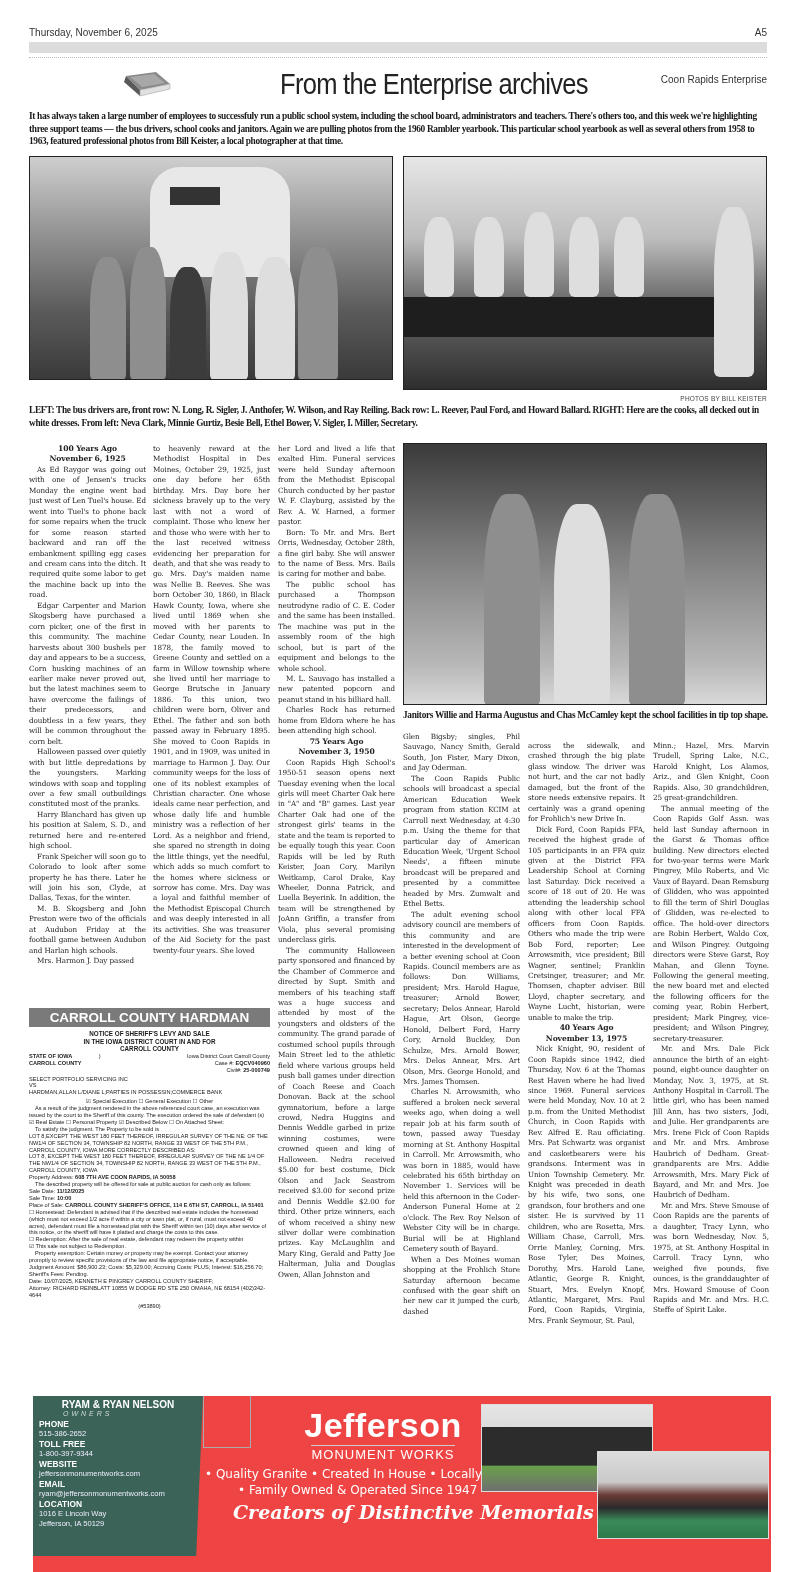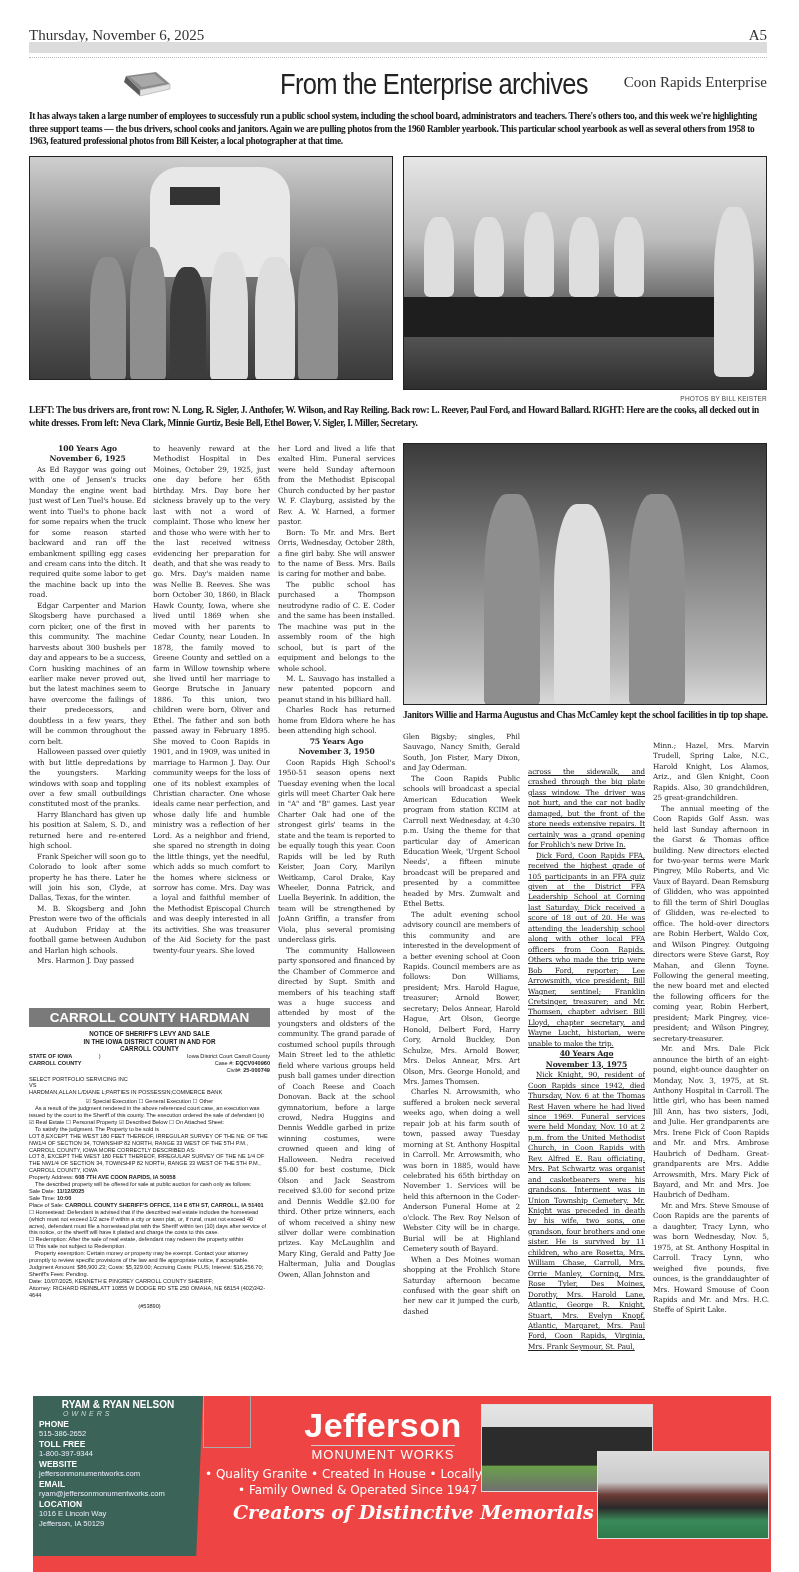--- a/index.html
+++ b/index.html
@@ -1,20 +1,20 @@
 <!DOCTYPE html>
 <html><head>
 <meta charset="utf-8">
 <style>
   * { box-sizing: border-box; margin: 0; padding: 0; }
   html, body { width: 799px; height: 1572px; background: #fff; overflow: hidden; }
   body { font-family: "DejaVu Serif", serif; color: #1a1a1a; position: relative; }
 
   .runhead { position: absolute; top: 27px; left: 29px; width: 738px; height: 14px;
-    font-family: Liberation Serif, serif; font-size: 15px; color: #333; }
+    font-family: Liberation Sans, sans-serif; font-size: 10px; color: #333; }
   .runhead .date { position: absolute; left: 0; top: 0; }
   .runhead .pub { position: absolute; left: 0; right: 0; top: 0; text-align: right; margin-top: 47px; }
   .runhead .page { position: absolute; right: 0; top: 0; }
   .grayband { position: absolute; top: 42px; left: 29px; width: 738px; height: 11px; background: #dcdcdc; }
   .dotline { position: absolute; top: 57px; left: 29px; width: 738px; border-top: 1px dotted #bbb; }
 
   .banner { position: absolute; top: 68px; left: 120px; width: 560px; height: 38px; }
   .book-icon { position: absolute; left: 0; top: 2px; width: 52px; height: 28px; }
   .banner h1 { position: absolute; left: 160px; top: 0; font-family: "Liberation Sans", sans-serif;
     font-weight: normal; font-size: 29px; letter-spacing: -0.8px; color: #222; transform: scaleX(0.88); transform-origin: left; white-space: nowrap; }
@@ -42,21 +42,21 @@
     font-weight: bold; font-size: 9.3px; line-height: 12.5px; letter-spacing: -0.3px; }
 
   .col { position: absolute; font-family: "DejaVu Serif", serif; font-size: 7.2px; line-height: 10.45px;
     text-align: justify; color: #222; letter-spacing: -0.1px; }
   .col p { text-indent: 8px; }
   .col .hd { text-align: center; font-weight: bold; text-indent: 0; font-size: 7.6px; }
   .c1 { top: 444px; left: 29px; width: 117px; height: 560px; overflow: hidden; }
   .c2 { top: 444px; left: 153px; width: 117px; height: 560px; overflow: hidden; }
   .c3 { top: 444px; left: 278px; width: 117px; height: 945px; overflow: hidden; }
   .c4 { top: 732px; left: 403px; width: 117px; height: 648px; overflow: hidden; }
-  .c5 { top: 767px; left: 528px; width: 117px; height: 648px; overflow: hidden; text-decoration: underline; }
+  .c5 { top: 741px; left: 528px; width: 117px; height: 648px; overflow: hidden; }
   .c6 { top: 741px; left: 653px; width: 116px; height: 648px; overflow: hidden; }
 
   .sheriff { position: absolute; top: 1008px; left: 29px; width: 241px; height: 380px; }
   .sheriff .bar { background: #7a7a7a; color: #fff; font-family: "Liberation Sans", sans-serif; font-weight: bold;
     font-size: 13.5px; text-align: center; height: 19px; line-height: 19px; }
   .sheriff .notice { font-family: "Liberation Sans", sans-serif; font-weight: bold; font-size: 6.3px;
     text-align: center; line-height: 7.6px; margin-top: 3px; }
   .sheriff .small { font-family: "Liberation Sans", sans-serif; font-size: 5.6px; line-height: 6.9px; color: #222; }
   .sheriff .row { display: flex; justify-content: space-between; }
   .sheriff .b { font-weight: bold; }

